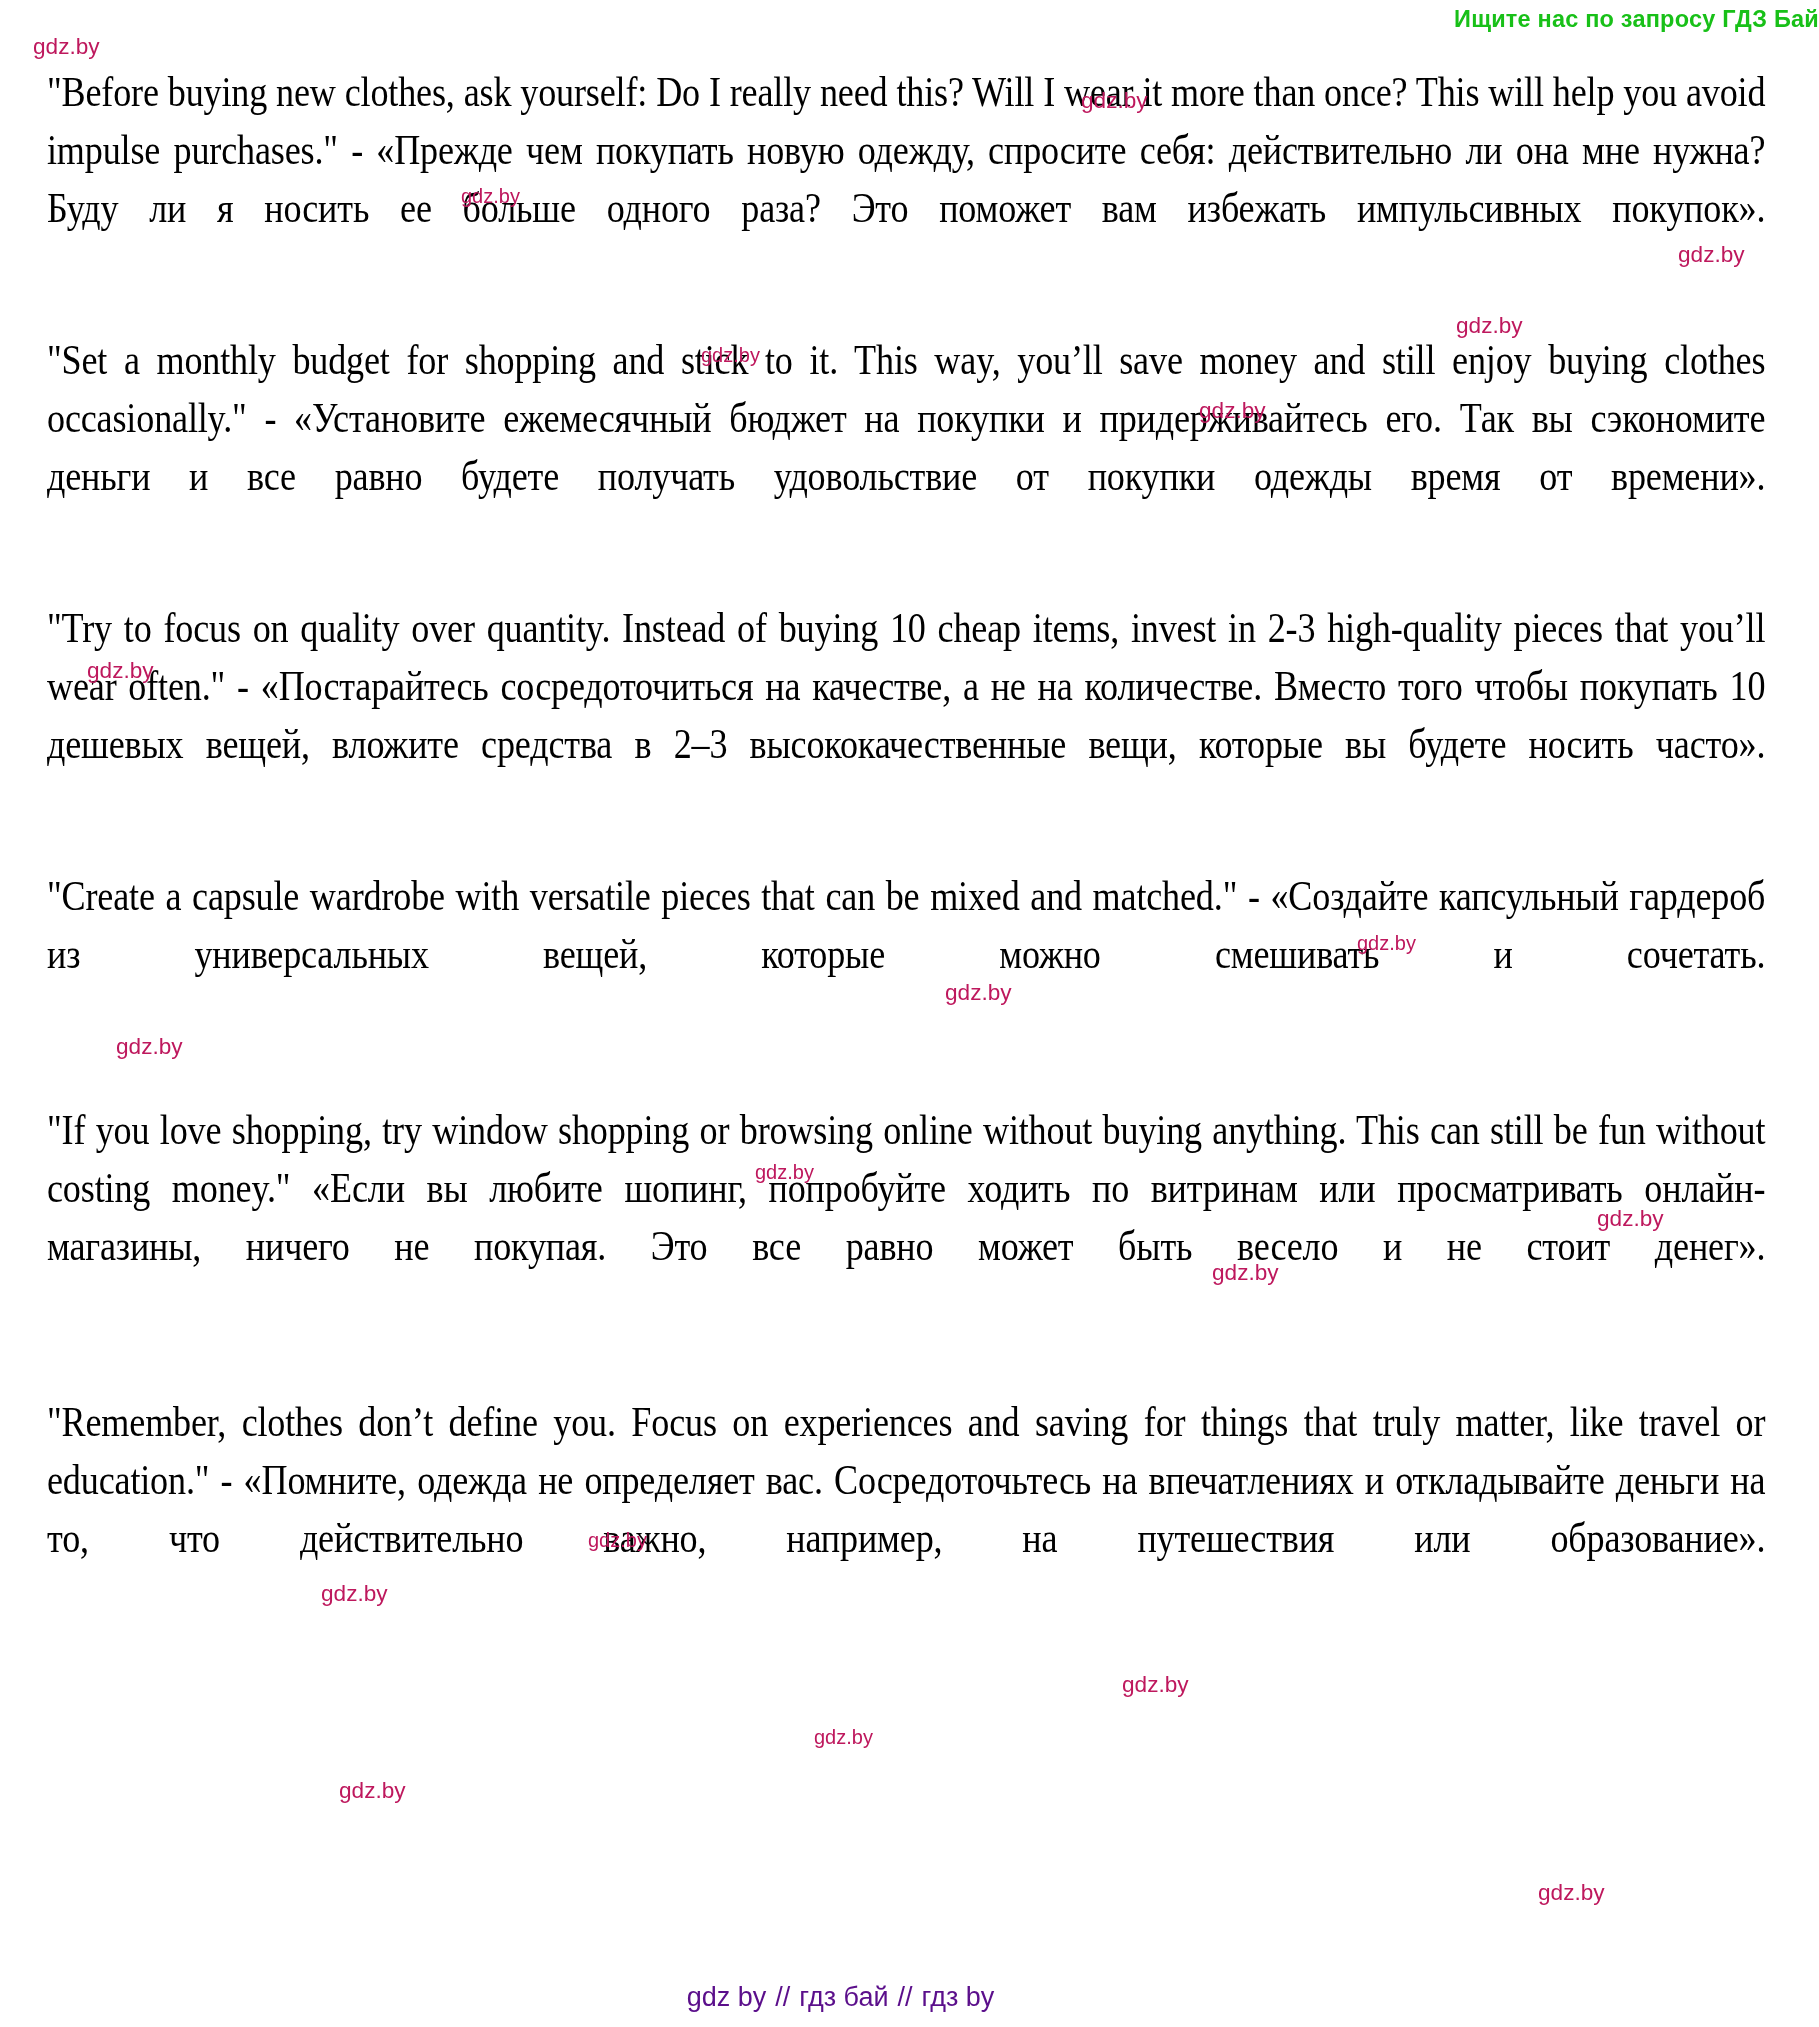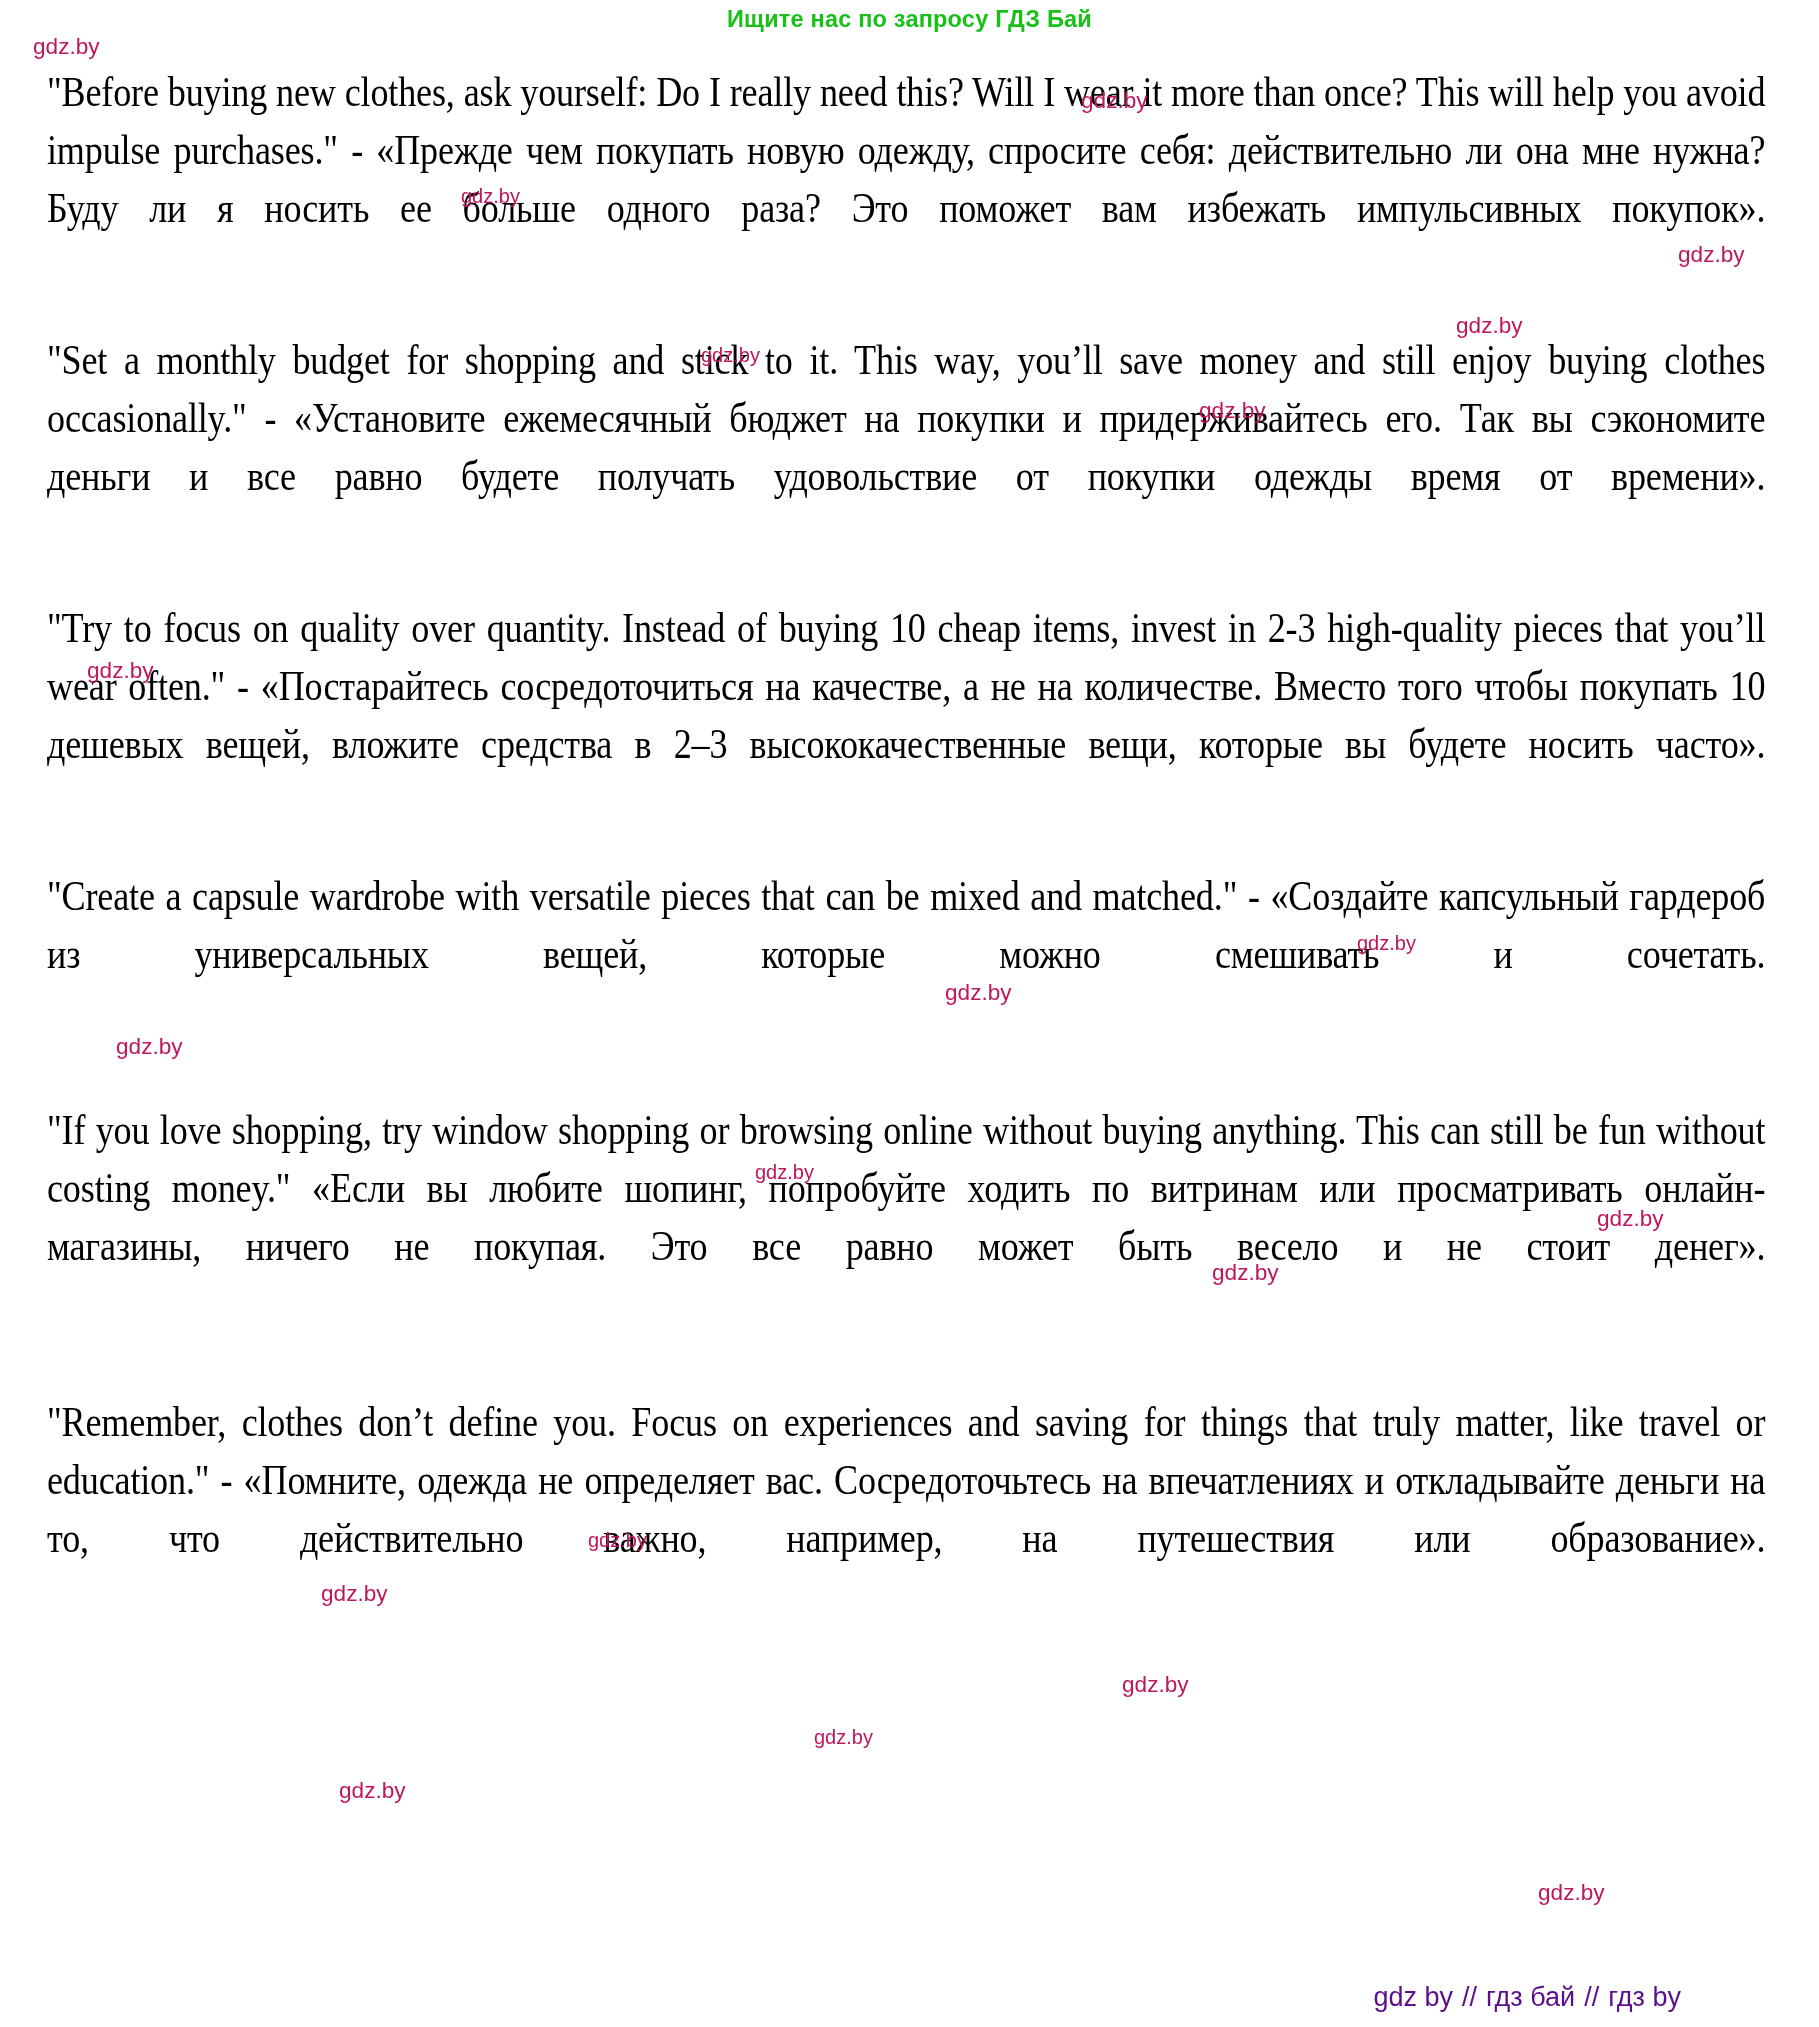--- a/index.html
+++ b/index.html
@@ -16,21 +16,21 @@
     font-family: "Liberation Serif", "DejaVu Serif", serif;
     color: #000000;
   }
 
   
   .promo-banner {
     position: absolute;
     top: 0;
     left: 0;
     width: 1819px;
-    text-align: center;
+    text-align: right;
     font-family: "Liberation Sans", "DejaVu Sans", sans-serif;
     font-weight: bold;
     font-size: 23.5px;
     letter-spacing: 0.2px;
     color: #18c018;
     line-height: 31px;
     padding-top: 3.6px;
     box-sizing: border-box;
     white-space: nowrap;
   }
@@ -79,21 +79,21 @@
     z-index: 5;
   }
   .wm.sm { font-size: 20px; }
 
   
   .footer-links {
     position: absolute;
     left: 0;
     bottom: 12.7px;
     width: 1681px;
-    text-align: right;
+    text-align: center;
     font-family: "Liberation Sans", "DejaVu Sans", sans-serif;
     font-size: 27px;
     line-height: 34px;
     color: #5b0f8b;
     white-space: nowrap;
   }
   .footer-links .sep { padding: 0 9px; }
 </style>
 </head>
 <body>

